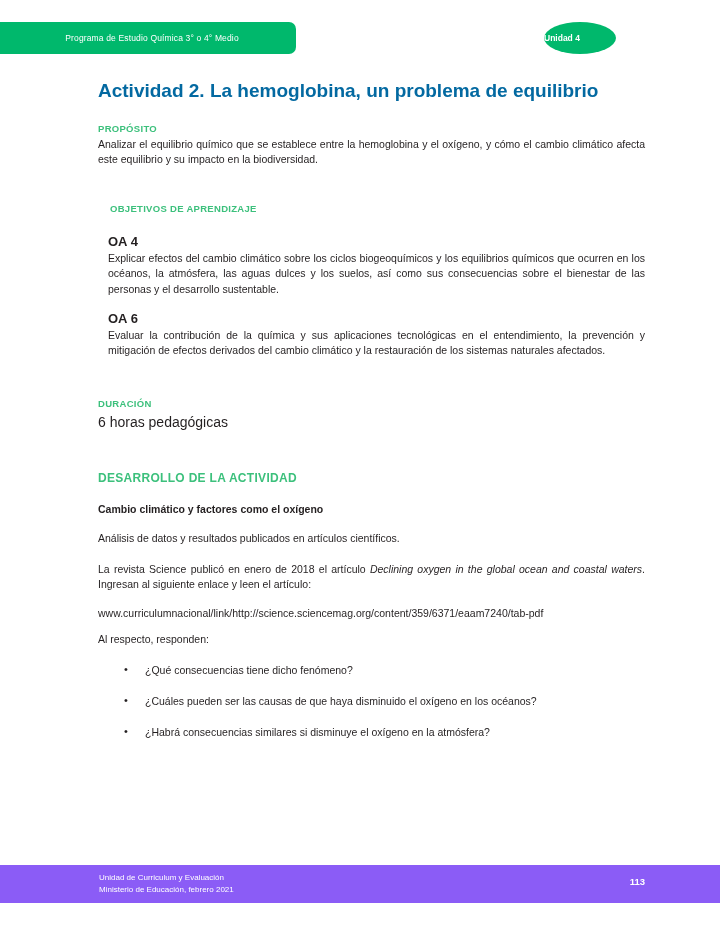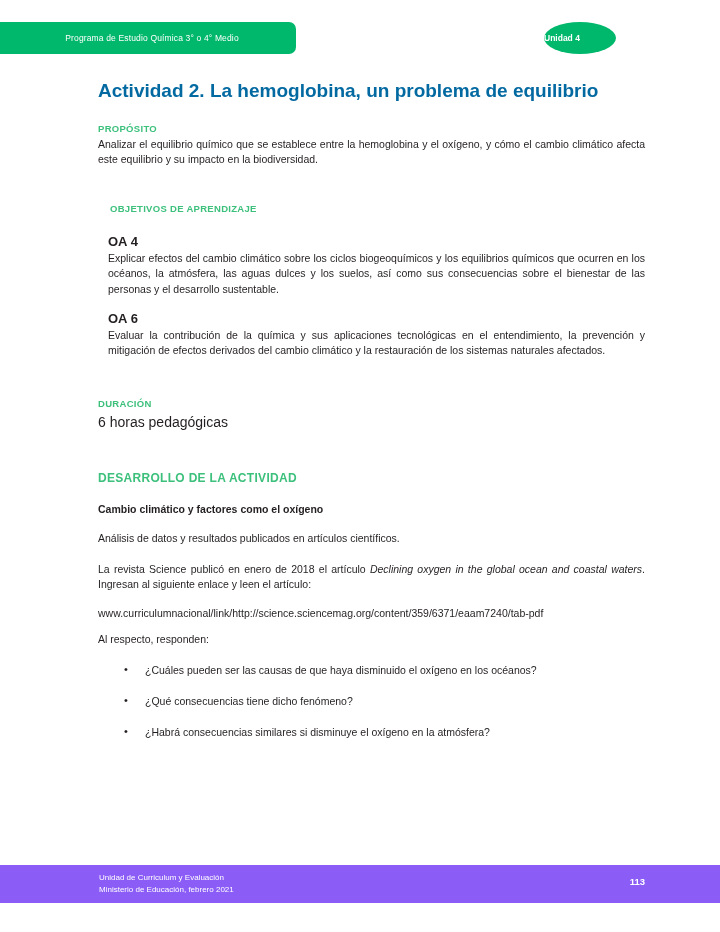--- a/index.html
+++ b/index.html
@@ -261,22 +261,22 @@
       <span>La revista Science publicó en enero de 2018 el artículo </span><i>Declining oxygen in the global ocean and coastal waters</i><span>. Ingresan al siguiente enlace y leen el artículo:</span>
     </p>
 
     <p class="url-line">www.curriculumnacional/link/http://science.sciencemag.org/content/359/6371/eaam7240/tab-pdf</p>
 
     <div class="gap-sm"></div>
 
     <p class="para">Al respecto, responden:</p>
 
     <ul class="q-list">
+      <li>¿Qué consecuencias tiene dicho fenómeno?</li>
       <li>¿Cuáles pueden ser las causas de que haya disminuido el oxígeno en los océanos?</li>
-      <li>¿Qué consecuencias tiene dicho fenómeno?</li>
       <li>¿Habrá consecuencias similares si disminuye el oxígeno en la atmósfera?</li>
     </ul>
   </div>
 
 </div>
 
 <div class="footer-bar">
   <div class="footer-left">
     <div>Unidad de Curriculum y Evaluación</div>
     <div>Ministerio de Educación, febrero 2021</div>

